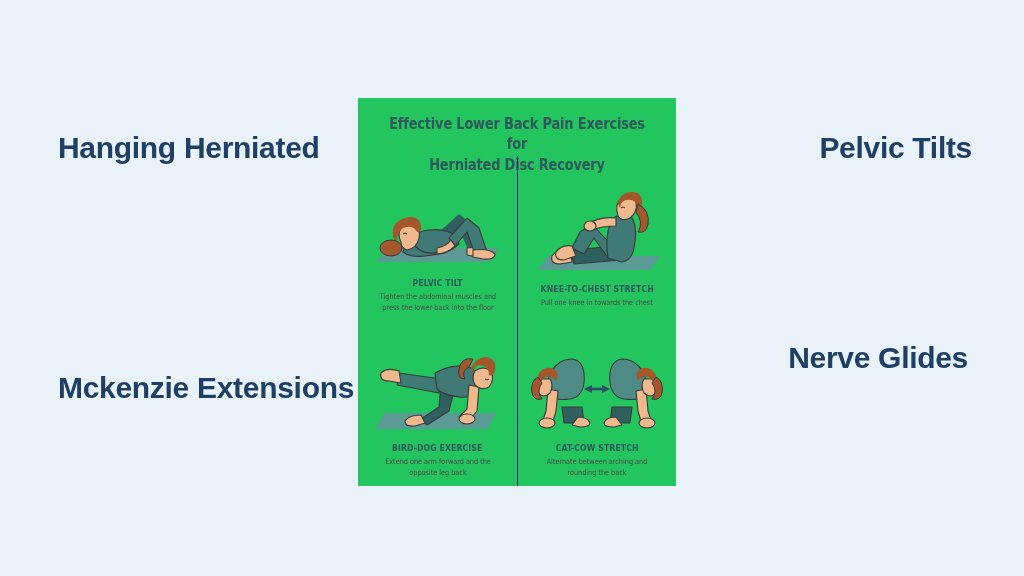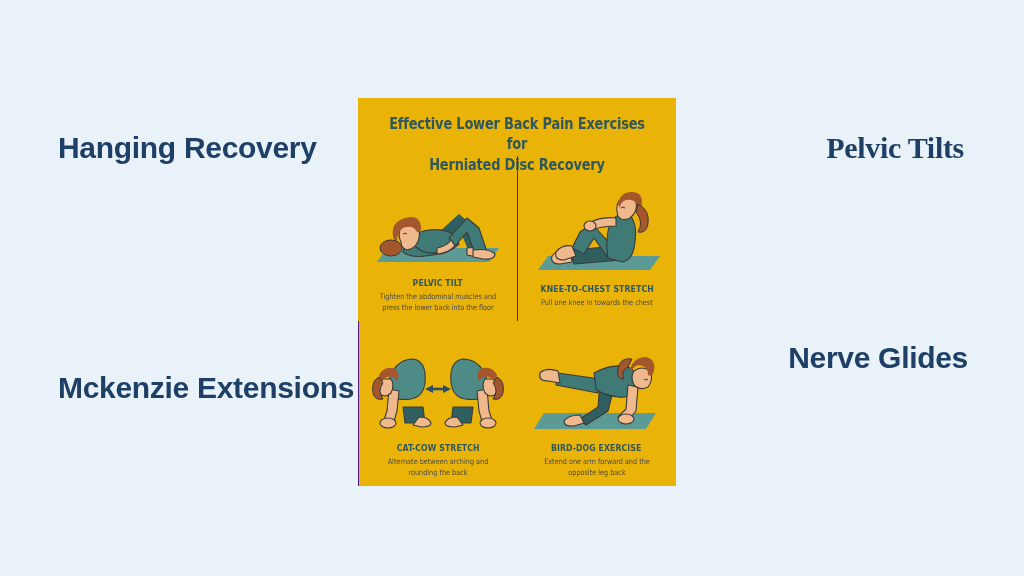--- a/index.html
+++ b/index.html
@@ -15,21 +15,21 @@
     position: relative;
   }
 
   
   #infographic-card {
     position: absolute;
     left: 358px;
     top: 98px;
     width: 318px;
     height: 388px;
-    background: #eab308;
+    background: #22c55e;
     overflow: hidden;
   }
 
   #card-title {
     text-align: center;
     color: #2e585b;
     font-family: "DejaVu Sans Condensed", "Liberation Sans Narrow", "Liberation Sans", sans-serif;
     font-weight: bold;
     font-size: 15.5px;
     line-height: 1.32;
@@ -93,21 +93,21 @@
   .overlay-label {
     position: absolute;
     color: #1e3f66;
     font-family: "Liberation Sans", sans-serif;
     font-weight: bold;
     font-size: 30px;
     letter-spacing: -0.3px;
     white-space: nowrap;
   }
   #label-hanging-traction { left: 58px;  top: 131px; }
-  #label-pelvic-tilts     { right: 60px; top: 131px; font-family: Liberation Serif, serif; }
+  #label-pelvic-tilts     { right: 52px; top: 131px; }
   #label-mckenzie         { left: 58px;  top: 341px; margin-top: 30px; }
   #label-nerve-glides     { right: 56px; top: 341px; margin-left: 18px; }
 </style>
 </head>
 <body>
 
 <div id="infographic-card">
 
   <h1 id="card-title"><span>Effective Lower Back Pain Exercises for</span><br><span>Herniated Disc Recovery</span></h1>
 
@@ -169,20 +169,52 @@
           <path d="M96,42 Q92,30 100,24 Q110,20 114,28 Q116,38 108,44 Q100,48 96,42 Z" fill="#f0b98d" stroke="#3a3a3a" stroke-width="1.1"></path>
 
           <path d="M96,30 Q98,18 110,18 Q120,18 120,28 Q120,34 116,34 Q114,24 104,26 Q98,28 98,34 Z" fill="#a4562c"></path>
           <path d="M116,30 Q128,36 126,50 Q124,60 116,58 Q122,48 114,38 Z" fill="#a4562c" stroke="#3a3a3a" stroke-width="1"></path>
 
           <path d="M99,34 q2,-2 4,0" fill="none" stroke="#3a3a3a" stroke-width="1"></path>
         </svg>
       </div>
       <div class="panel-name">KNEE-TO-CHEST STRETCH</div>
       <div class="panel-desc">Pull one knee in towards the chest</div>
+    </div>
+
+    <div class="panel">
+      <div class="panel-art">
+        <svg width="150" height="104" viewBox="0 0 150 104">
+
+          <polygon points="12,96 124,96 134,80 22,80" fill="#5c9a96"></polygon>
+
+          <path d="M78,46 L36,40 L34,52 L76,60 Z" fill="#3f7a77" stroke="#3a3a3a" stroke-width="1.1" stroke-linejoin="round"></path>
+
+          <path d="M36,38 Q24,34 18,40 Q16,48 26,48 L38,50 Z" fill="#f0b98d" stroke="#3a3a3a" stroke-width="1.1" stroke-linejoin="round"></path>
+
+          <path d="M78,50 L76,74 L58,86 L64,92 L86,78 L92,54 Z" fill="#2f5f5e" stroke="#3a3a3a" stroke-width="1.1" stroke-linejoin="round"></path>
+
+          <path d="M58,82 Q46,82 42,88 Q42,94 52,93 L62,90 Z" fill="#f0b98d" stroke="#3a3a3a" stroke-width="1.1" stroke-linejoin="round"></path>
+
+          <path d="M72,40 Q90,30 106,34 Q116,38 114,54 Q112,66 96,64 Q80,62 74,56 Z" fill="#3f7a77" stroke="#3a3a3a" stroke-width="1.1"></path>
+
+          <path d="M106,52 L104,76 L96,84 L104,90 L114,78 L116,54 Z" fill="#f0b98d" stroke="#3a3a3a" stroke-width="1.1" stroke-linejoin="round"></path>
+
+          <ellipse cx="104" cy="86" rx="8" ry="5" fill="#f0b98d" stroke="#3a3a3a" stroke-width="1.1"></ellipse>
+
+          <path d="M112,38 Q120,32 128,38 Q132,46 126,54 Q118,58 112,52 Q108,44 112,38 Z" fill="#f0b98d" stroke="#3a3a3a" stroke-width="1.1"></path>
+
+          <path d="M108,36 Q112,24 124,24 Q134,26 132,38 Q130,44 126,42 Q126,32 116,32 Q110,34 110,40 Z" fill="#a4562c"></path>
+          <path d="M110,26 Q98,24 96,36 Q94,46 102,46 Q98,38 106,34 Z" fill="#a4562c" stroke="#3a3a3a" stroke-width="1"></path>
+
+          <path d="M122,46 q2,2 4,0" fill="none" stroke="#3a3a3a" stroke-width="1"></path>
+        </svg>
+      </div>
+      <div class="panel-name">BIRD-DOG EXERCISE</div>
+      <div class="panel-desc">Extend one arm forward and the opposite leg back</div>
     </div>
 
     <div class="panel panel-col-right">
       <div class="panel-art">
         <svg width="150" height="104" viewBox="0 0 150 104">
 
           <g>
 
             <path d="M40,74 L60,74 L62,90 L42,90 Z" fill="#2f5f5e" stroke="#3a3a3a" stroke-width="1.1" stroke-linejoin="round"></path>
             <path d="M56,84 Q66,84 68,90 Q68,94 58,94 L50,92 Z" fill="#f0b98d" stroke="#3a3a3a" stroke-width="1.1" stroke-linejoin="round"></path>
@@ -213,54 +245,22 @@
             <path d="M20,46 Q14,52 16,60 Q22,66 28,60 Q32,52 28,46 Z" fill="#f0b98d" stroke="#3a3a3a" stroke-width="1.1"></path>
             <path d="M16,42 Q22,32 32,36 Q38,40 34,48 Q30,42 24,44 Q18,46 18,52 Z" fill="#a4562c"></path>
             <path d="M16,44 Q8,48 10,60 Q12,68 20,66 Q14,58 20,50 Z" fill="#a4562c" stroke="#3a3a3a" stroke-width="1"></path>
           </g>
         </svg>
       </div>
       <div class="panel-name">CAT-COW STRETCH</div>
       <div class="panel-desc">Alternate between arching and rounding the back</div>
     </div>
 
-    <div class="panel">
-      <div class="panel-art">
-        <svg width="150" height="104" viewBox="0 0 150 104">
-
-          <polygon points="12,96 124,96 134,80 22,80" fill="#5c9a96"></polygon>
-
-          <path d="M78,46 L36,40 L34,52 L76,60 Z" fill="#3f7a77" stroke="#3a3a3a" stroke-width="1.1" stroke-linejoin="round"></path>
-
-          <path d="M36,38 Q24,34 18,40 Q16,48 26,48 L38,50 Z" fill="#f0b98d" stroke="#3a3a3a" stroke-width="1.1" stroke-linejoin="round"></path>
-
-          <path d="M78,50 L76,74 L58,86 L64,92 L86,78 L92,54 Z" fill="#2f5f5e" stroke="#3a3a3a" stroke-width="1.1" stroke-linejoin="round"></path>
-
-          <path d="M58,82 Q46,82 42,88 Q42,94 52,93 L62,90 Z" fill="#f0b98d" stroke="#3a3a3a" stroke-width="1.1" stroke-linejoin="round"></path>
-
-          <path d="M72,40 Q90,30 106,34 Q116,38 114,54 Q112,66 96,64 Q80,62 74,56 Z" fill="#3f7a77" stroke="#3a3a3a" stroke-width="1.1"></path>
-
-          <path d="M106,52 L104,76 L96,84 L104,90 L114,78 L116,54 Z" fill="#f0b98d" stroke="#3a3a3a" stroke-width="1.1" stroke-linejoin="round"></path>
-
-          <ellipse cx="104" cy="86" rx="8" ry="5" fill="#f0b98d" stroke="#3a3a3a" stroke-width="1.1"></ellipse>
-
-          <path d="M112,38 Q120,32 128,38 Q132,46 126,54 Q118,58 112,52 Q108,44 112,38 Z" fill="#f0b98d" stroke="#3a3a3a" stroke-width="1.1"></path>
-
-          <path d="M108,36 Q112,24 124,24 Q134,26 132,38 Q130,44 126,42 Q126,32 116,32 Q110,34 110,40 Z" fill="#a4562c"></path>
-          <path d="M110,26 Q98,24 96,36 Q94,46 102,46 Q98,38 106,34 Z" fill="#a4562c" stroke="#3a3a3a" stroke-width="1"></path>
-
-          <path d="M122,46 q2,2 4,0" fill="none" stroke="#3a3a3a" stroke-width="1"></path>
-        </svg>
-      </div>
-      <div class="panel-name">BIRD-DOG EXERCISE</div>
-      <div class="panel-desc">Extend one arm forward and the opposite leg back</div>
-    </div>
-
   </div>
 </div>
 
-<div class="overlay-label" id="label-hanging-traction">Hanging Recovery</div>
+<div class="overlay-label" id="label-hanging-traction">Hanging Herniated</div>
 
 <div class="overlay-label" id="label-pelvic-tilts">Pelvic Tilts</div>
 
 <div class="overlay-label" id="label-mckenzie">Mckenzie Extensions</div>
 
 <div class="overlay-label" id="label-nerve-glides">Nerve Glides</div>
 
 </body></html>

